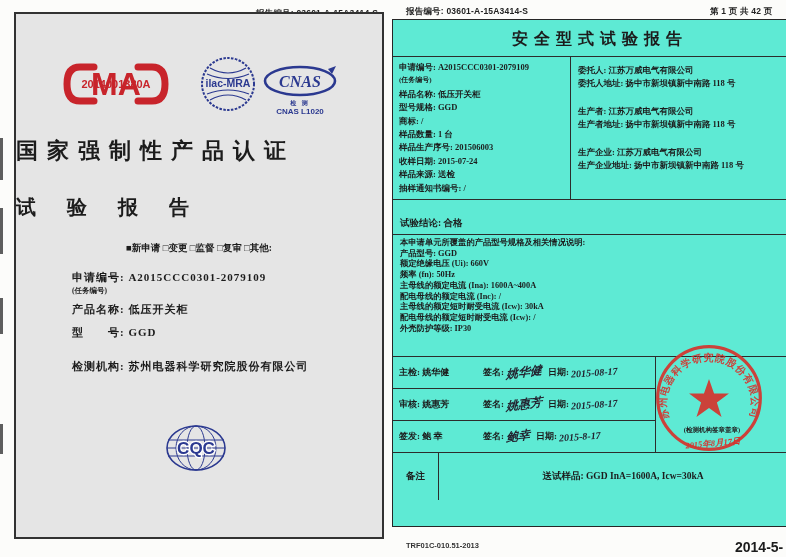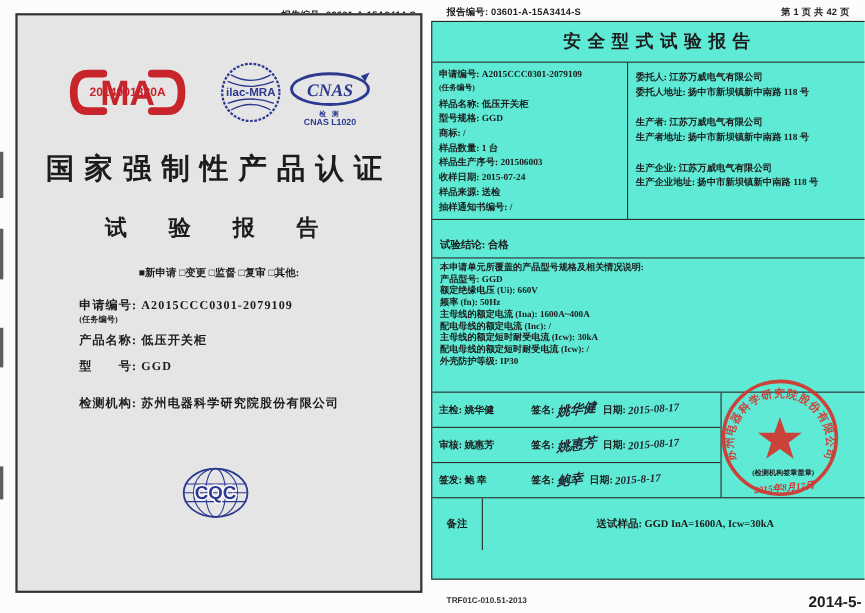--- a/index.html
+++ b/index.html
@@ -10,22 +10,22 @@
   }
   .abs{position:absolute;}
   .hdr-sm{font-family:"Liberation Sans","DejaVu Sans",sans-serif;font-weight:bold;font-size:8.5px;letter-spacing:.2px;color:#222;}
   
   .scan-mark{position:absolute;left:0;width:3px;background:#2a2a2a;opacity:.75;}
   
   #left-page{left:14px;top:12px;width:366px;height:523px;border:2px solid #323232;background:#e5e5e5;}
   .cma-num{position:absolute;left:40px;top:64px;width:120px;text-align:center;color:#c8242b;font-weight:bold;font-size:11px;font-family:"Liberation Sans",sans-serif;}
   .cnas-sub{position:absolute;left:244px;top:85px;width:80px;text-align:center;color:#2b3990;font-size:6px;font-weight:bold;letter-spacing:2px;}
   .cnas-code{position:absolute;left:244px;top:93px;width:80px;text-align:center;color:#2b3990;font-size:8px;font-weight:bold;font-family:"Liberation Sans",sans-serif;}
-  .lp-title1{position:absolute;left:0;top:122px;width:100%;text-align:center;font-size:26px;font-weight:bold;letter-spacing:9px;}
-  .lp-title2{position:absolute;left:0;top:180px;width:100%;text-align:center;font-size:20px;font-weight:bold;letter-spacing:13px;font-family:Liberation Mono, monospace;}
+  .lp-title1{position:absolute;left:0;top:122px;width:100%;font-size:22px;font-weight:bold;letter-spacing:9px;}
+  .lp-title2{position:absolute;left:0;top:180px;width:100%;font-size:20px;font-weight:bold;letter-spacing:13px;}
   .lp-checks{position:absolute;left:0;top:228px;width:100%;text-align:center;font-size:9.5px;font-weight:bold;}
   .lp-field{position:absolute;left:56px;font-size:11px;font-weight:bold;letter-spacing:1px;white-space:nowrap;}
   .lp-note{position:absolute;left:56px;font-size:7.5px;font-weight:bold;}
   
   #rp-table{left:392px;top:19px;width:416px;height:508px;border:1.5px solid #262626;background:#5eead4;box-sizing:border-box;}
   .rp-row{box-sizing:border-box;border-bottom:1px solid #2c2c2c;}
   .rp-title{height:37px;line-height:37px;text-align:center;font-size:16px;font-weight:bold;letter-spacing:6px;}
   .rp-info{height:143px;display:flex;}
   .rp-info-left{width:178px;box-sizing:border-box;border-right:1px solid #2c2c2c;padding:4px 5px 0 6px;font-size:8.5px;font-weight:bold;line-height:13.4px;white-space:nowrap;}
   .rp-info-left .tiny{font-size:7px;}

